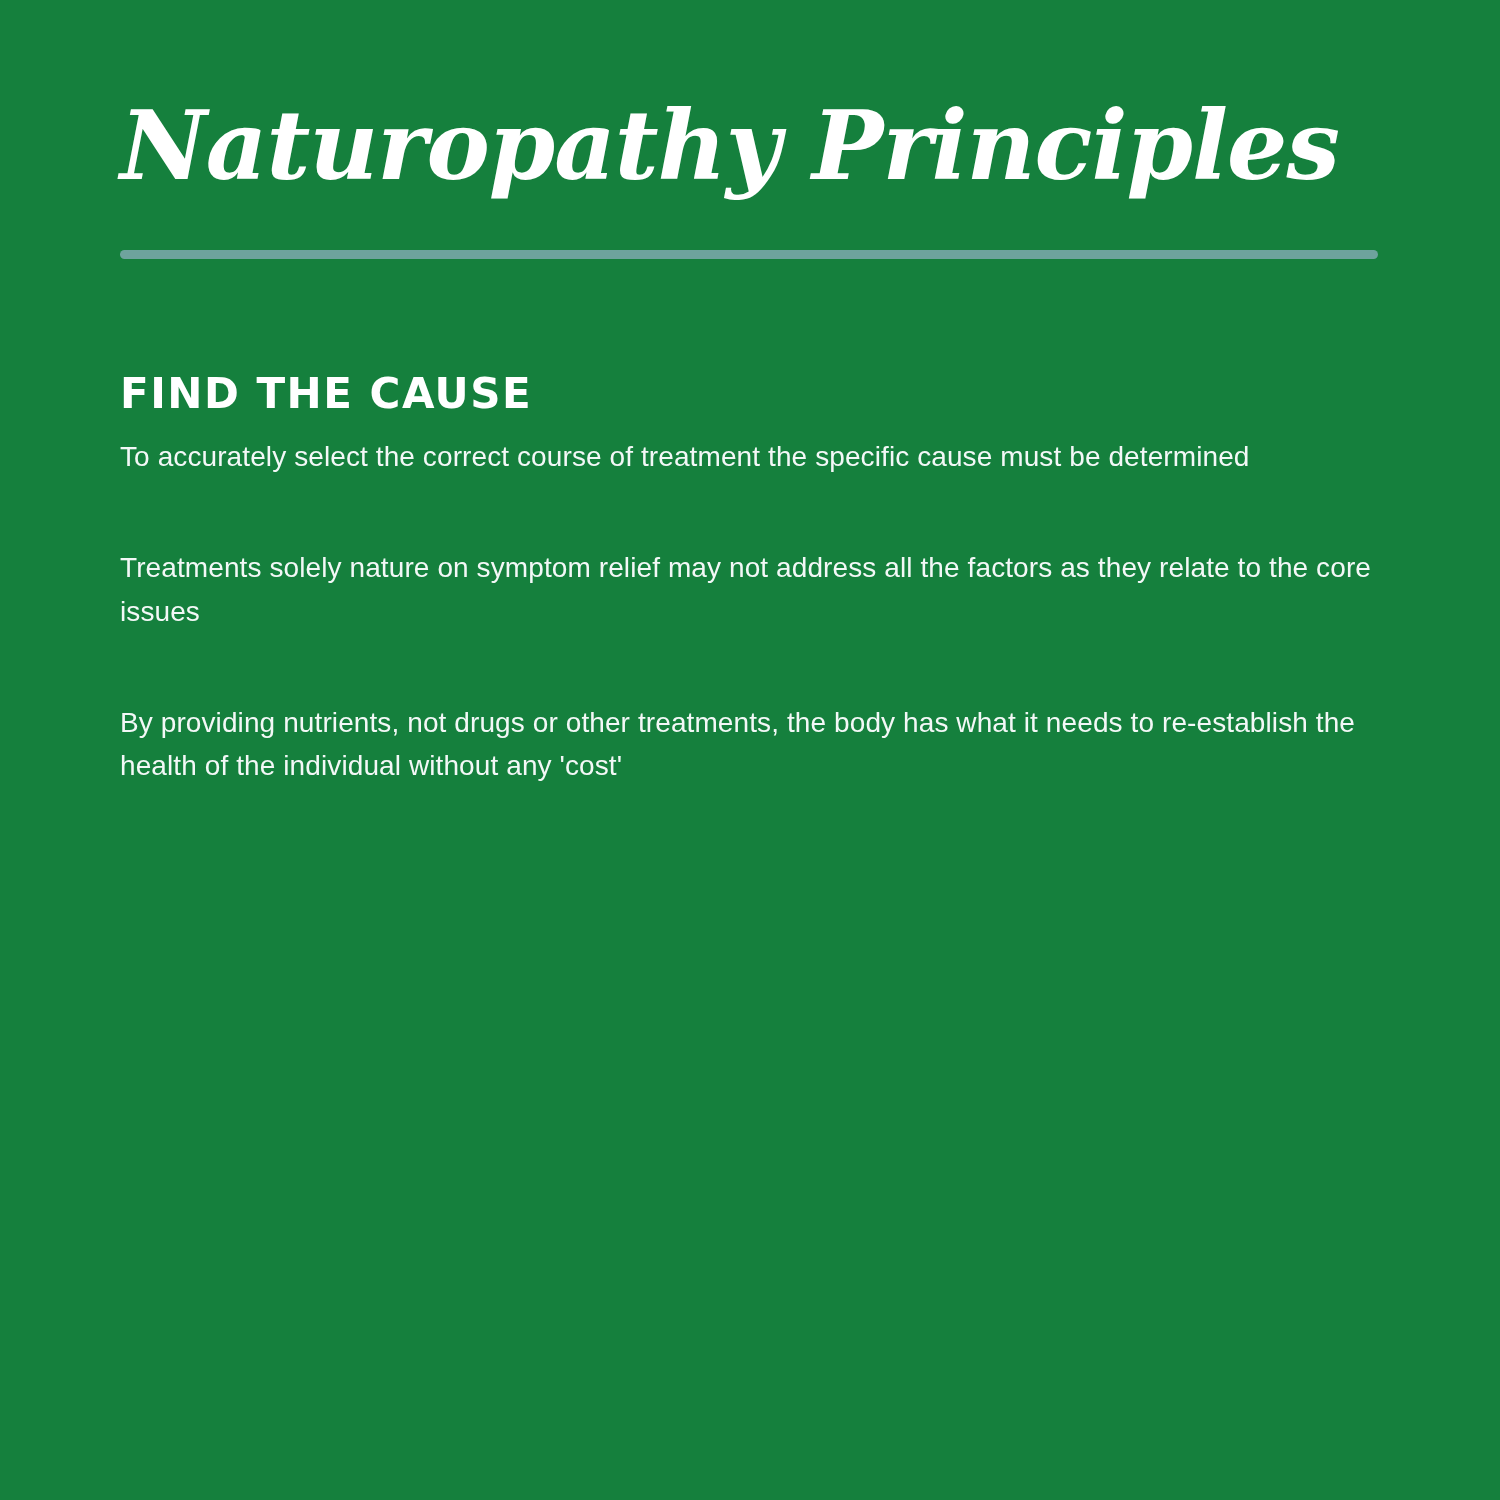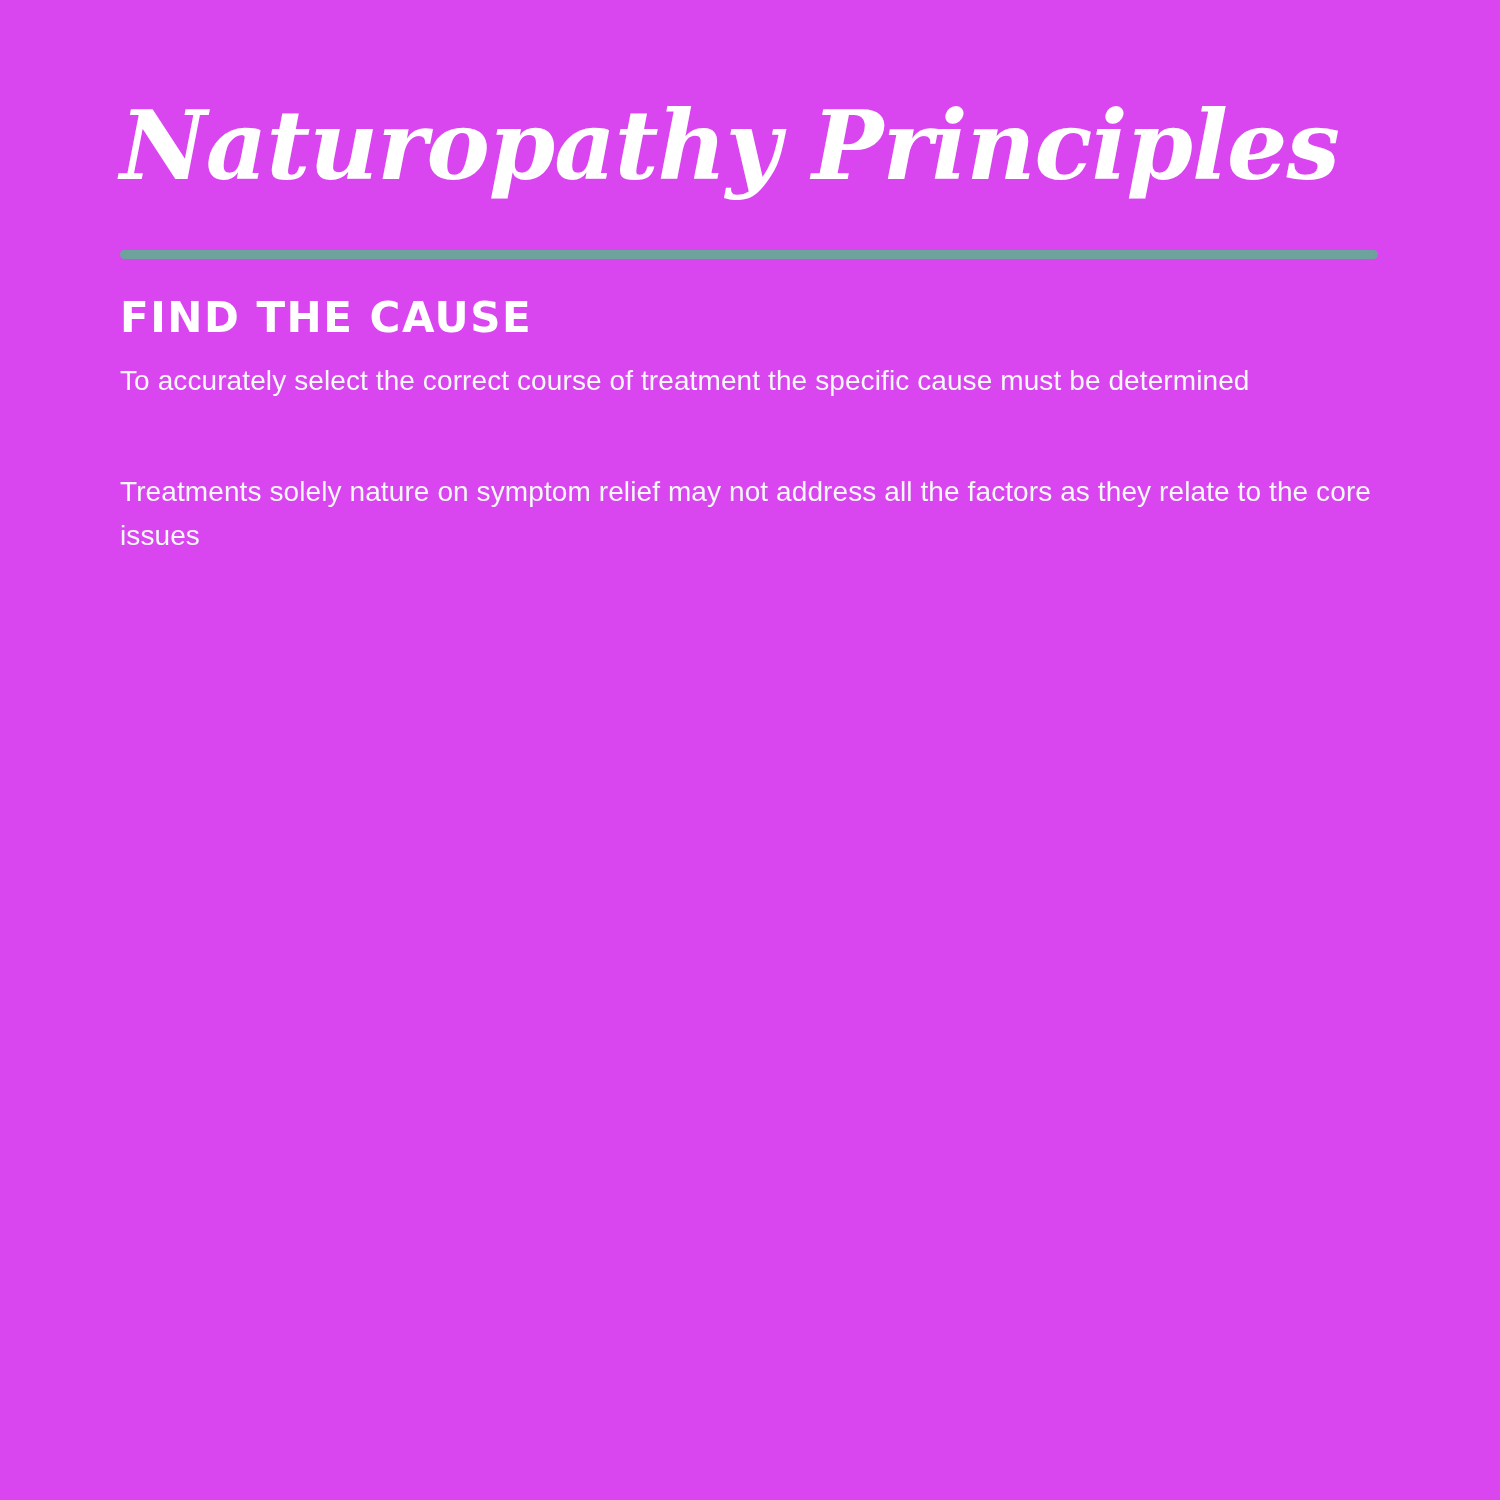--- a/index.html
+++ b/index.html
@@ -12,21 +12,21 @@
     background: #1b6460;
     font-family: "Liberation Sans", sans-serif;
     overflow: hidden;
   }
   .poster {
     position: relative;
     width: 1500px;
     height: 1500px;
     box-sizing: border-box;
     padding: 95px 118px 0 118px;
-    background: #d946ef;
+    background: #15803d;
   }
   .title {
     font-family: "DejaVu Serif", serif;
     font-style: italic;
     font-weight: 700;
     color: #ffffff;
     font-size: 95px;
     line-height: 1.08;
     letter-spacing: -1px;
     margin: 0 0 0 2px;
@@ -34,21 +34,21 @@
   }
   .divider {
     margin-top: 52px;
     margin-left: 2px;
     width: 1258px;
     height: 9px;
     border-radius: 5px;
     background: #6ea39d;
   }
   .principles {
-    margin-top: 36px;
+    margin-top: 112px;
   }
   .principle {
     margin-bottom: 68px;
   }
   .principle:last-child {
     margin-bottom: 0;
   }
   .p-heading {
     color: #ffffff;
     font-family: "DejaVu Sans", sans-serif;
@@ -84,19 +84,20 @@
     <div class="principle">
       <h2 class="p-heading">FIND THE CAUSE</h2>
       <p class="p-body">To accurately select the correct course of treatment the specific cause must be determined</p>
     </div>
 
     <div class="principle">
       <p class="p-body">Treatments solely nature on symptom relief may not address all the factors as they relate to the core issues</p>
     </div>
 
     <div class="principle">
+      <p class="p-body">By providing nutrients, not drugs or other treatments, the body has what it needs to re-establish the health of the individual without any 'cost'</p>
     </div>
 
     <div class="principle">
     </div>
 
   </div>
 </div>
 
 </body></html>

